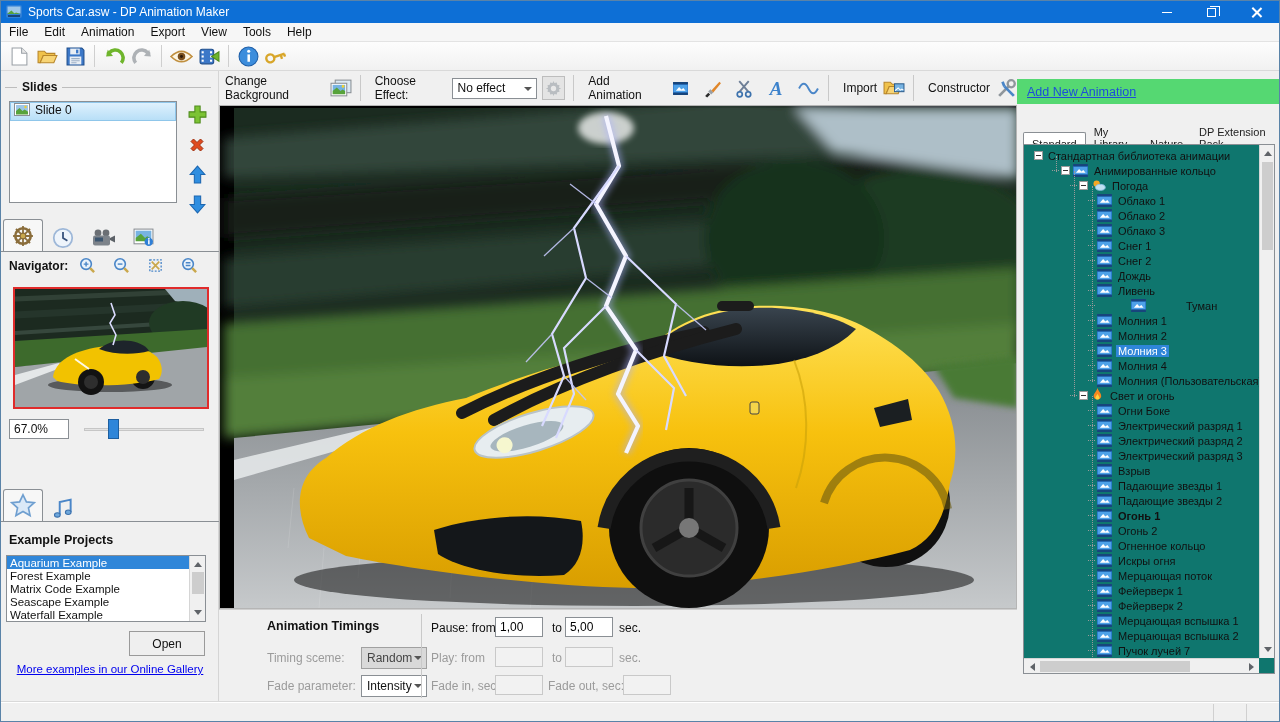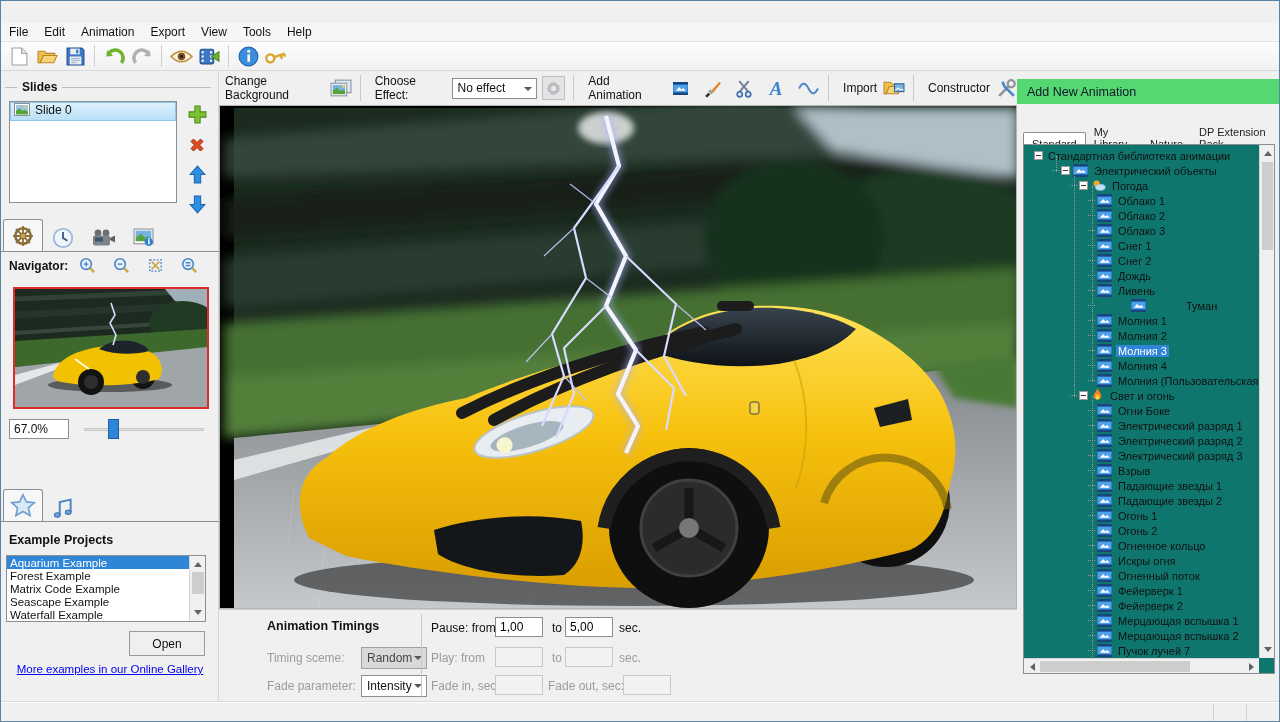--- a/index.html
+++ b/index.html
@@ -81,22 +81,22 @@
   .tm-ic{position:absolute;left:12px;}
   .tmtitle{position:absolute;left:48px;top:9px;font-weight:bold;font-size:12.5px;}
   .gray{color:#9b9b9b;}
   .tm-lbl{position:absolute;}
   .tm-in{position:absolute;width:48px;height:20px;border:1px solid #8a8f94;background:#fff;font-size:12px;padding:0 4px;font-family:"Liberation Sans",sans-serif;}
   .tm-in:disabled{background:#f2f2f2;border-color:#c9c9c9;}
   .tm-dd{position:absolute;width:66px;height:22px;font-size:12px;}
   .tm-vsep{position:absolute;left:202px;top:4px;height:84px;width:1px;background:#c9c9c9;}
   
   .rightpanel{position:absolute;left:1016px;top:70px;width:264px;height:630px;background:#f0f0f0;}
-  .rp-header{position:absolute;left:0;top:8px;width:264px;height:25px;background:#55d872;color:#0f172a;
-             display:flex;align-items:center;padding-left:10px;font-size:12.5px;}
+  .rp-header{position:absolute;left:0;top:8px;width:264px;height:25px;background:#55d872;color:#1d4ed8;
+             display:flex;align-items:center;padding-left:10px;font-size:12.5px;text-decoration:underline;}
   .rp-tabs{position:absolute;left:6px;top:51px;display:flex;align-items:flex-end;font-size:11px;}
   .rtab{padding:3px 7px 4px;border:1px solid transparent;color:#222;}
   .rtab.act{background:#fff;border:1px solid #8a8f94;border-bottom:none;padding:5px 8px 5px;border-radius:2px 2px 0 0;}
   .treebox{position:absolute;left:6px;top:73px;width:252px;height:530px;background:#0f766e;border:1px solid #8a8f94;overflow:hidden;}
   .tree-view{position:absolute;left:0;top:0;right:15px;bottom:15px;overflow:hidden;padding:3px 0 0 2px;}
   .trow{display:flex;align-items:center;height:15px;font-size:11px;white-space:nowrap;}
   .texp{width:9px;height:9px;border:1px solid #9a9a9a;background:#fff;position:relative;flex:none;margin-right:3px;}
   .texp:before{content:"";position:absolute;left:1px;top:3px;width:5px;height:1px;background:#333;}
   .tstub{width:7px;border-top:1px dotted #9a9a9a;flex:none;margin-right:2px;}
   .trow .ic{margin-right:4px;flex:none;}
@@ -105,20 +105,42 @@
   .tguide{position:absolute;width:1px;border-left:1px dotted #9a9a9a;}
   
   .statusbar{position:absolute;left:0;top:700px;width:100%;height:21px;background:#f0f0f0;border-top:1px solid #d9d9d9;box-shadow:inset 0 1px 0 #fff;}
   .st-sep{position:absolute;top:2px;height:18px;width:1px;background:#d0d0d0;}
 </style>
 </head>
 <body>
 
 <div class="win">
 
+  <div class="titlebar">
+    <span class="appico ic">
+        <svg viewBox="0 0 16 14" width="16" height="14">
+          <rect width="16" height="13" rx="2" fill="#2f7fd6"></rect>
+          <rect x="1.5" y="1.5" width="13" height="7" fill="#9fc7e8"></rect>
+          <path d="M1.5 8.5 l4-3 3 3 1.5-1 4.5 1.5 v0 H1.5z" fill="#57a33b"></path>
+          <rect x="2" y="10" width="12" height="2" fill="#17457c"></rect>
+        </svg>
+      </span>
+    <span class="ttl">Sports Car.asw - DP Animation Maker</span>
+    <div class="winbtns">
+      <div class="wbtn">
+          <div class="mini"></div>
+        </div>
+      <div class="wbtn">
+          <div class="rest"></div>
+        </div>
+      <div class="wbtn">
+          <div class="clo"></div>
+        </div>
+    </div>
+  </div>
 
   <div class="menubar" id="menu">
       <span class="menu-item">File</span>
       <span class="menu-item">Edit</span>
       <span class="menu-item">Animation</span>
       <span class="menu-item">Export</span>
       <span class="menu-item">View</span>
       <span class="menu-item">Tools</span>
       <span class="menu-item">Help</span>
     </div>
@@ -683,21 +705,21 @@
               <span class="texp"></span>
               <span class="ic">
                 <svg viewBox="0 0 16 14" width="15" height="13">
                   <rect width="16" height="14" rx="1.5" fill="#2f7fd6"></rect>
                   <rect width="16" height="2.6" fill="#17457c"></rect>
                   <rect y="11.4" width="16" height="2.6" fill="#17457c"></rect>
                   <rect x="1" y="3.2" width="14" height="7.6" fill="#4ea1e8"></rect>
                   <path d="M3 9.5 L6.5 5.5 L9 8 L11 6.5 L13.5 9.5 Z" fill="#fff"></path>
                 </svg>
               </span>
-              <span class="tlabel">Электрический объекты</span>
+              <span class="tlabel">Анимированные кольцо</span>
             </div>
             <div class="trow" style="padding-left: 44px;">
               <span class="tstub"></span>
               <span class="texp"></span>
               <span class="ic">
                 <svg viewBox="0 0 16 14" width="15" height="13">
                   <circle cx="6" cy="5" r="3.4" fill="#f6a623"></circle>
                   <ellipse cx="10" cy="9" rx="5.2" ry="3.2" fill="#bfe0f2" stroke="#8fc3e8"></ellipse>
                 </svg>
               </span>
@@ -967,21 +989,21 @@
                 <svg viewBox="0 0 16 14" width="15" height="13">
                   <rect width="16" height="14" rx="1.5" fill="#2f7fd6"></rect>
                   <rect width="16" height="2.6" fill="#17457c"></rect>
                   <rect y="11.4" width="16" height="2.6" fill="#17457c"></rect>
                   <rect x="1" y="3.2" width="14" height="7.6" fill="#4ea1e8"></rect>
                   <path d="M3 9.5 L6.5 5.5 L9 8 L11 6.5 L13.5 9.5 Z" fill="#fff"></path>
                 </svg>
               </span>
               <span class="tlabel">Падающие звезды 2</span>
             </div>
-            <div class="trow" style="padding-left: 62px;">
+            <div class="trow" style="padding-left: 62px; font-weight: bold;">
               <span class="tstub"></span>
               <span class="ic">
                 <svg viewBox="0 0 16 14" width="15" height="13">
                   <rect width="16" height="14" rx="1.5" fill="#2f7fd6"></rect>
                   <rect width="16" height="2.6" fill="#17457c"></rect>
                   <rect y="11.4" width="16" height="2.6" fill="#17457c"></rect>
                   <rect x="1" y="3.2" width="14" height="7.6" fill="#4ea1e8"></rect>
                   <path d="M3 9.5 L6.5 5.5 L9 8 L11 6.5 L13.5 9.5 Z" fill="#fff"></path>
                 </svg>
               </span>
@@ -1030,21 +1052,21 @@
               <span class="tstub"></span>
               <span class="ic">
                 <svg viewBox="0 0 16 14" width="15" height="13">
                   <rect width="16" height="14" rx="1.5" fill="#2f7fd6"></rect>
                   <rect width="16" height="2.6" fill="#17457c"></rect>
                   <rect y="11.4" width="16" height="2.6" fill="#17457c"></rect>
                   <rect x="1" y="3.2" width="14" height="7.6" fill="#4ea1e8"></rect>
                   <path d="M3 9.5 L6.5 5.5 L9 8 L11 6.5 L13.5 9.5 Z" fill="#fff"></path>
                 </svg>
               </span>
-              <span class="tlabel">Огненный поток</span>
+              <span class="tlabel">Мерцающая поток</span>
             </div>
             <div class="trow" style="padding-left: 62px;">
               <span class="tstub"></span>
               <span class="ic">
                 <svg viewBox="0 0 16 14" width="15" height="13">
                   <rect width="16" height="14" rx="1.5" fill="#2f7fd6"></rect>
                   <rect width="16" height="2.6" fill="#17457c"></rect>
                   <rect y="11.4" width="16" height="2.6" fill="#17457c"></rect>
                   <rect x="1" y="3.2" width="14" height="7.6" fill="#4ea1e8"></rect>
                   <path d="M3 9.5 L6.5 5.5 L9 8 L11 6.5 L13.5 9.5 Z" fill="#fff"></path>

